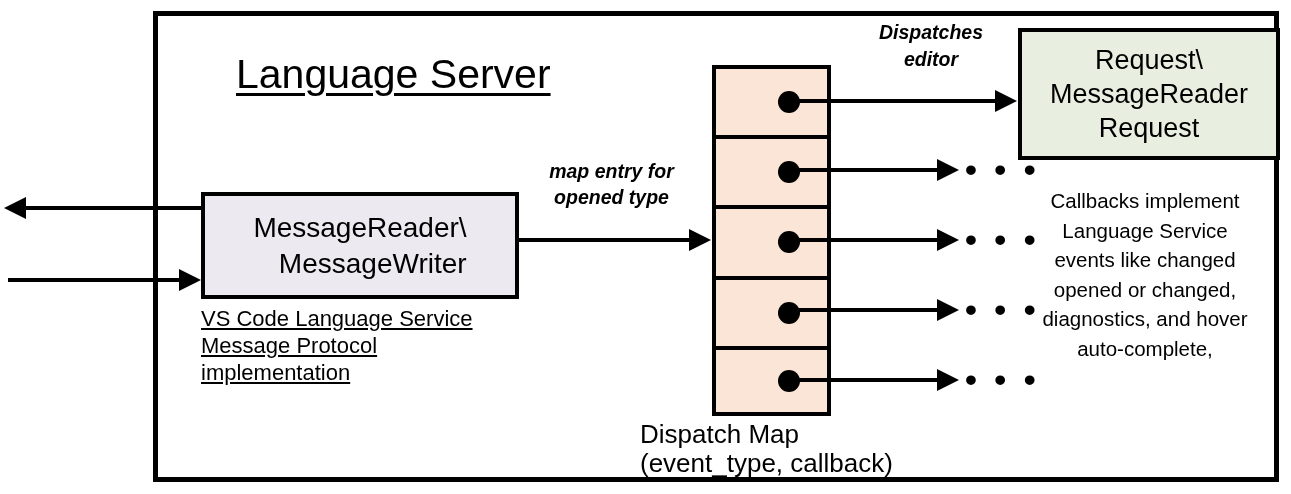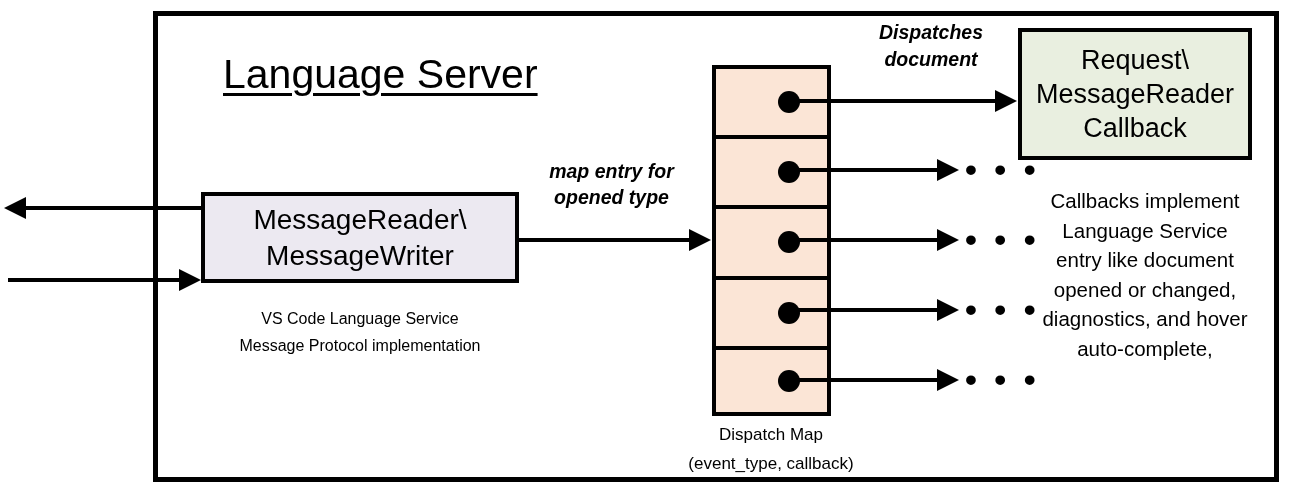--- a/index.html
+++ b/index.html
@@ -26,54 +26,55 @@
     top: 11px;
     width: 1126px;
     height: 471px;
     border: 5px solid #000000;
     box-sizing: border-box;
     background: transparent;
   }
 
   
   #server-title {
-    left: 223px;
+    left: 236px;
     top: 48px;
     font-size: 41px;
     line-height: 52px;
     letter-spacing: 0px;
     white-space: nowrap;
     text-decoration: underline;
     text-underline-offset: 5px;
     text-decoration-thickness: 3px;
   }
 
   
   #message-rw-box {
     left: 201px;
     top: 192px;
     width: 318px;
-    height: 91px;
+    height: 107px;
     background: #ECE9F1;
     border: 4px solid #000000;
     box-sizing: border-box;
     display: flex;
     align-items: center;
     justify-content: center;
-    text-align: center;
+    text-align: right;
     font-size: 28px;
     line-height: 36px;
   }
   #message-rw-caption {
     left: 201px;
     top: 305px;
     width: 318px;
-    text-align: center;
-    font-size: 16px;
+    text-align: left;
+    font-size: 22px;
     line-height: 27px;
+    text-decoration: underline;
   }
 
   
   #json-rpc-label {
     left: 28px;
     top: 222px;
     width: 150px;
     text-align: center;
     font-size: 19.5px;
     line-height: 27px;
@@ -135,42 +136,42 @@
     transform: translateY(-50%);
     width: 22px;
     height: 22px;
     border-radius: 50%;
     background: #000000;
   }
   #dispatch-map-caption {
     left: 640px;
     top: 420px;
     width: 262px;
-    text-align: center;
-    font-size: 17px;
+    text-align: left;
+    font-size: 26px;
     line-height: 29px;
   }
 
   
   #dispatches-label {
     left: 836px;
     top: 19px;
     width: 190px;
     text-align: center;
     font-size: 19.5px;
     line-height: 27px;
     font-style: italic;
     font-weight: bold;
   }
 
   
   #callback-box {
     left: 1018px;
     top: 28px;
-    width: 234px;
+    width: 262px;
     height: 132px;
     background: #E9EFE0;
     border: 4px solid #000000;
     box-sizing: border-box;
     display: flex;
     align-items: center;
     justify-content: center;
     text-align: center;
     font-size: 27px;
     line-height: 34px;
@@ -263,33 +264,33 @@
   <div class="abs hline" style="left:782px; top:308px; width:158px;"></div>
   <div class="abs arrow-right" style="left:937px; top:299px;"></div>
   <div class="abs ellipsis" style="left:965px; top:300px;">• • •</div>
 
   <div class="abs hline" style="left:782px; top:378px; width:158px;"></div>
   <div class="abs arrow-right" style="left:937px; top:369px;"></div>
   <div class="abs ellipsis" style="left:965px; top:370px;">• • •</div>
 
   <div class="abs" id="dispatches-label">
     <div>Dispatches</div>
-    <div>document</div>
+    <div>editor</div>
   </div>
 
   <div class="abs" id="callback-box">
     <div>
       <div>Request\</div>
       <div>MessageReader</div>
-      <div>Callback</div>
+      <div>Request</div>
     </div>
   </div>
 
   <div class="abs" id="callback-caption">
     <div>Callbacks implement</div>
     <div>Language Service</div>
-    <div>entry like document</div>
+    <div>events like changed</div>
     <div>opened or changed,</div>
     <div>diagnostics, and hover</div>
     <div>auto-complete,</div>
   </div>
 
 </div>
 
 </body></html>

